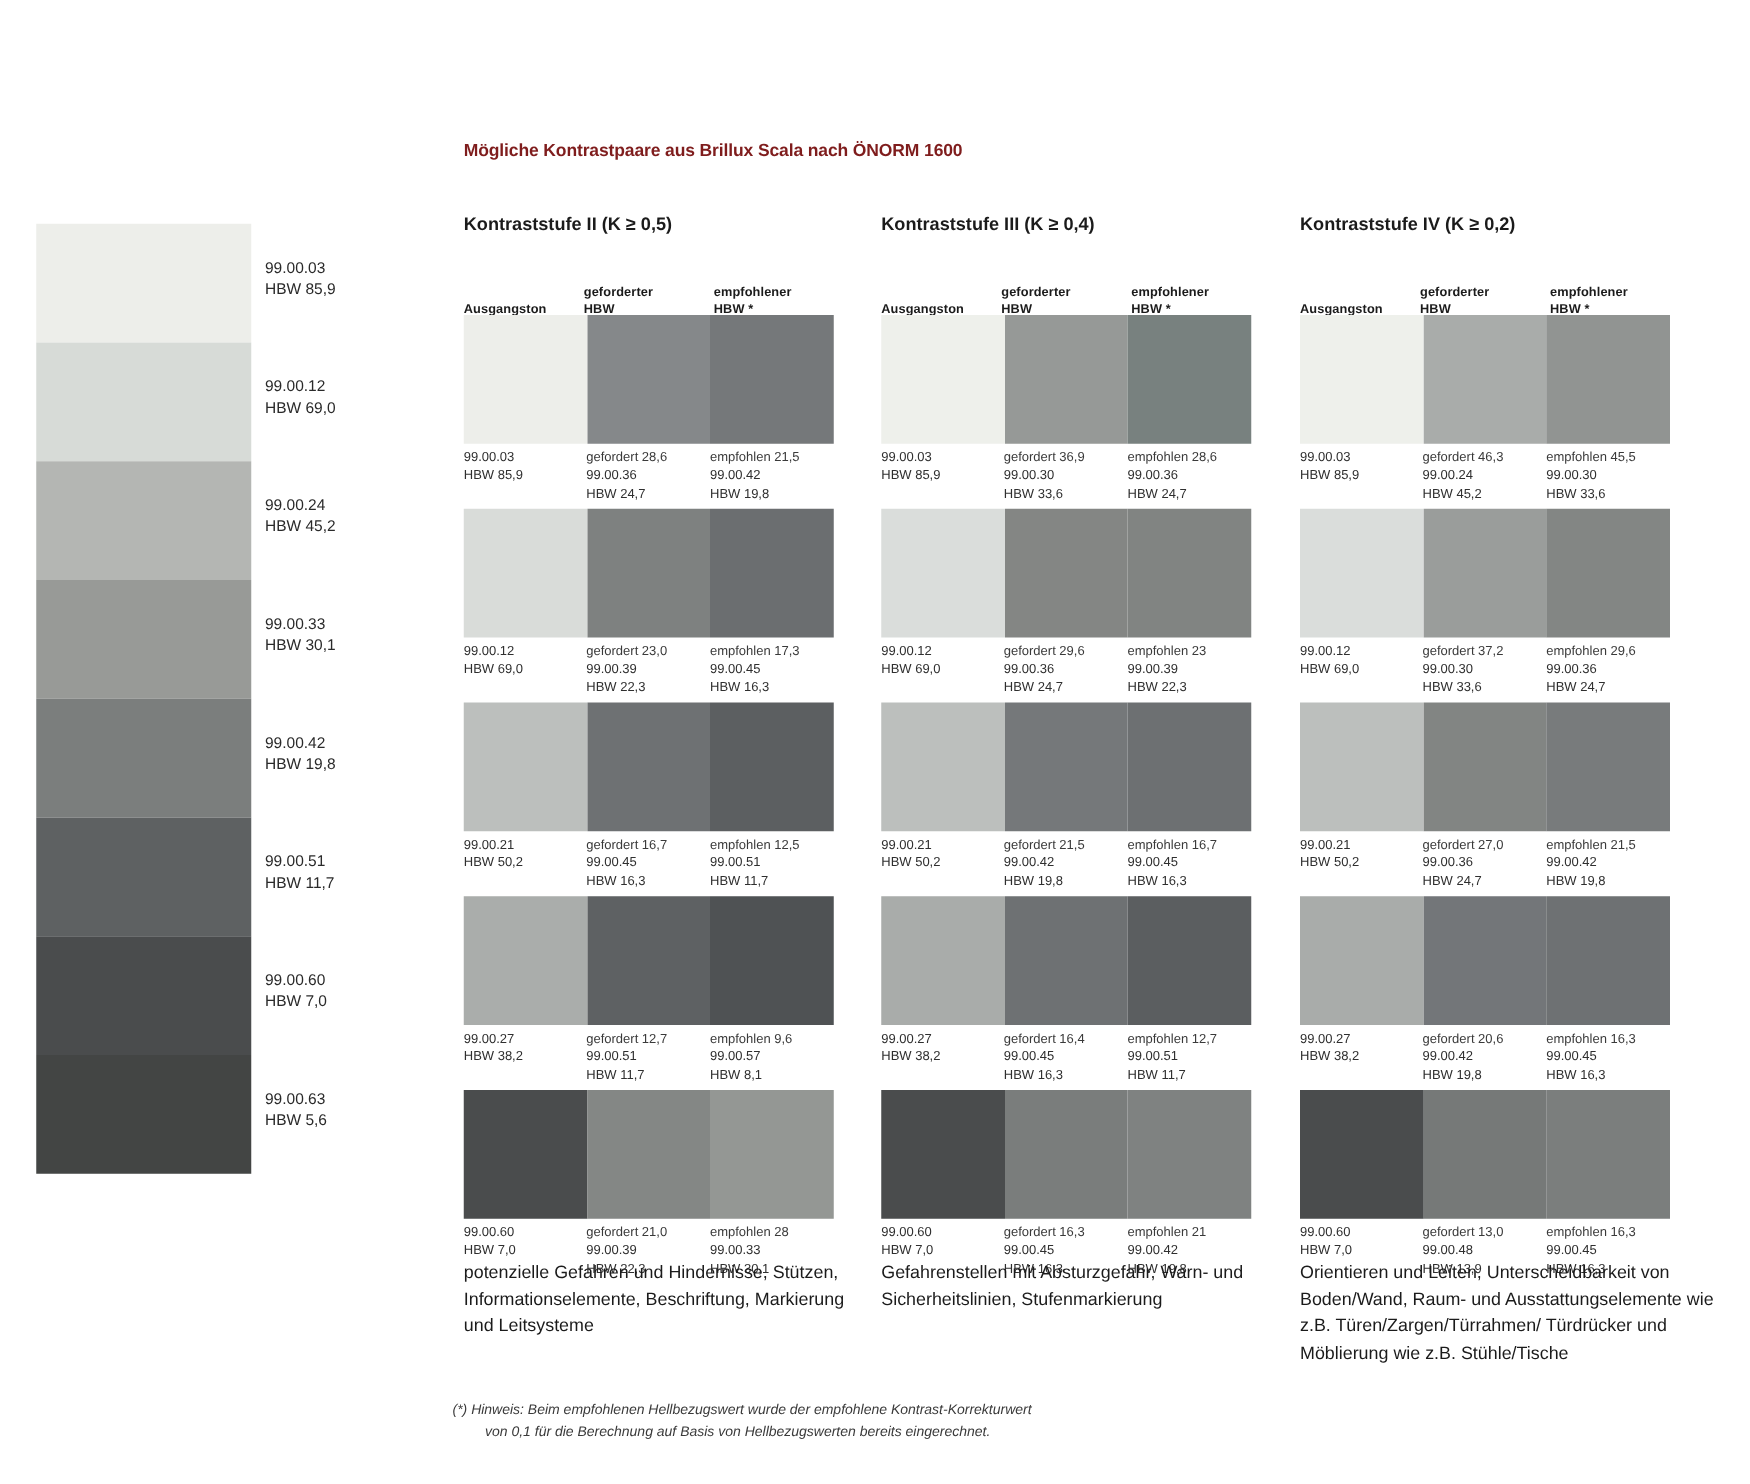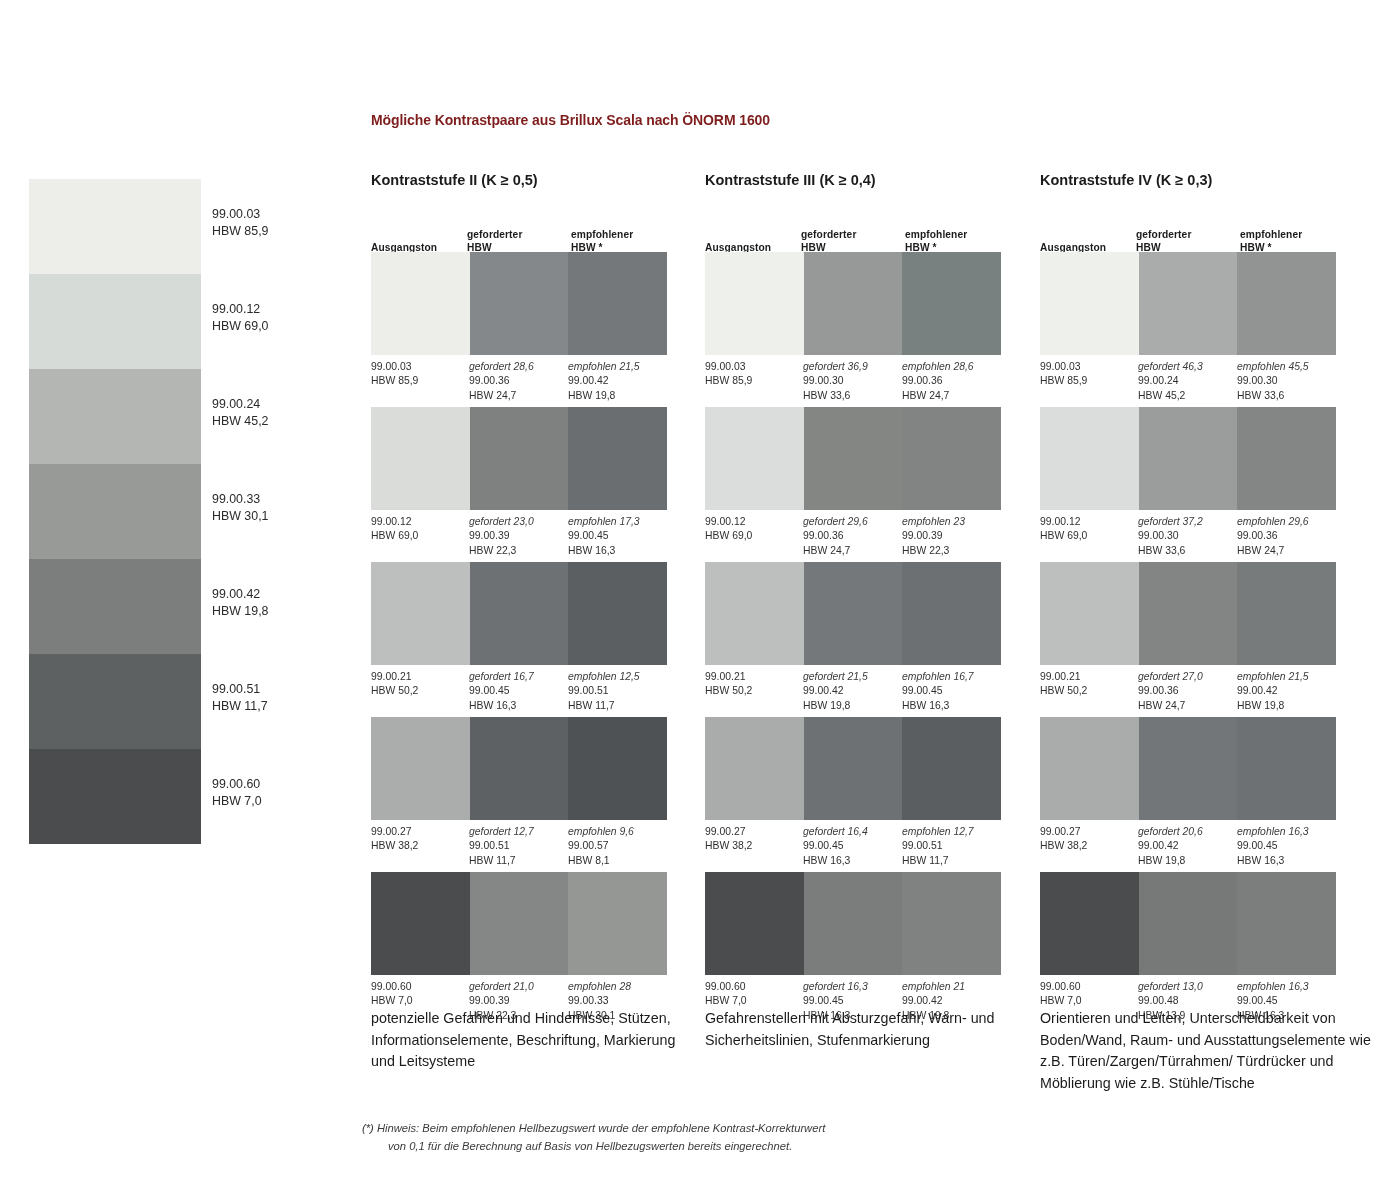--- a/index.html
+++ b/index.html
@@ -124,21 +124,20 @@
     font-size: 10.4px;
     line-height: 14.3px;
     color: #2f2f2f;
     white-space: nowrap;
   }
   .cap-0 { left: 0px; }
   .cap-1 { left: 98px; }
   .cap-2 { left: 197px; }
   .cap .req {
     display: block;
-    font-style: italic;
     color: #3a3a3a;
     text-align: right;
   }
   .cap .code { display: block; }
   .cap .hbw  { display: block; }
 
   
   .col-footer {
     position: absolute;
     top: 1008px;
@@ -191,20 +190,24 @@
       <div class="ladder-label"><span class="l1">99.00.42</span><span class="l2">HBW 19,8</span></div>
     </div>
     <div class="ladder-row">
       <div class="ladder-chip" title="99.00.51" style="background: rgb(94, 97, 98);"></div>
       <div class="ladder-label"><span class="l1">99.00.51</span><span class="l2">HBW 11,7</span></div>
     </div>
     <div class="ladder-row">
       <div class="ladder-chip" title="99.00.60" style="background: rgb(74, 76, 77);"></div>
       <div class="ladder-label"><span class="l1">99.00.60</span><span class="l2">HBW 7,0</span></div>
     </div>
+    <div class="ladder-row">
+      <div class="ladder-chip" title="99.00.63" style="background: rgb(67, 69, 68);"></div>
+      <div class="ladder-label"><span class="l1">99.00.63</span><span class="l2">HBW 5,6</span></div>
+    </div>
   </div>
 
 <div class="column" id="col-0">
     <div class="col-title">Kontraststufe II (K ≥ 0,5)</div>
     <div class="col-heads">
       <div class="col-head ch-0">
         <span class="ch-span">Ausgangston</span>
       </div>
       <div class="col-head ch-1">
         <span class="ch-span">geforderter</span>
@@ -462,21 +465,21 @@
             <span class="req">empfohlen 21</span>
             <span class="code">99.00.42</span>
             <span class="hbw">HBW 19,8</span>
           </div>
         </div>
       </div>
     </div>
     <div class="col-footer">Gefahrenstellen mit Absturzgefahr, Warn- und Sicherheitslinien, Stufenmarkierung</div>
   </div>
 <div class="column" id="col-2">
-    <div class="col-title">Kontraststufe IV (K ≥ 0,3)</div>
+    <div class="col-title">Kontraststufe IV (K ≥ 0,2)</div>
     <div class="col-heads">
       <div class="col-head ch-0">
         <span class="ch-span">Ausgangston</span>
       </div>
       <div class="col-head ch-1">
         <span class="ch-span">geforderter</span>
         <span class="ch-span">HBW</span>
       </div>
       <div class="col-head ch-2">
         <span class="ch-span">empfohlener</span>

